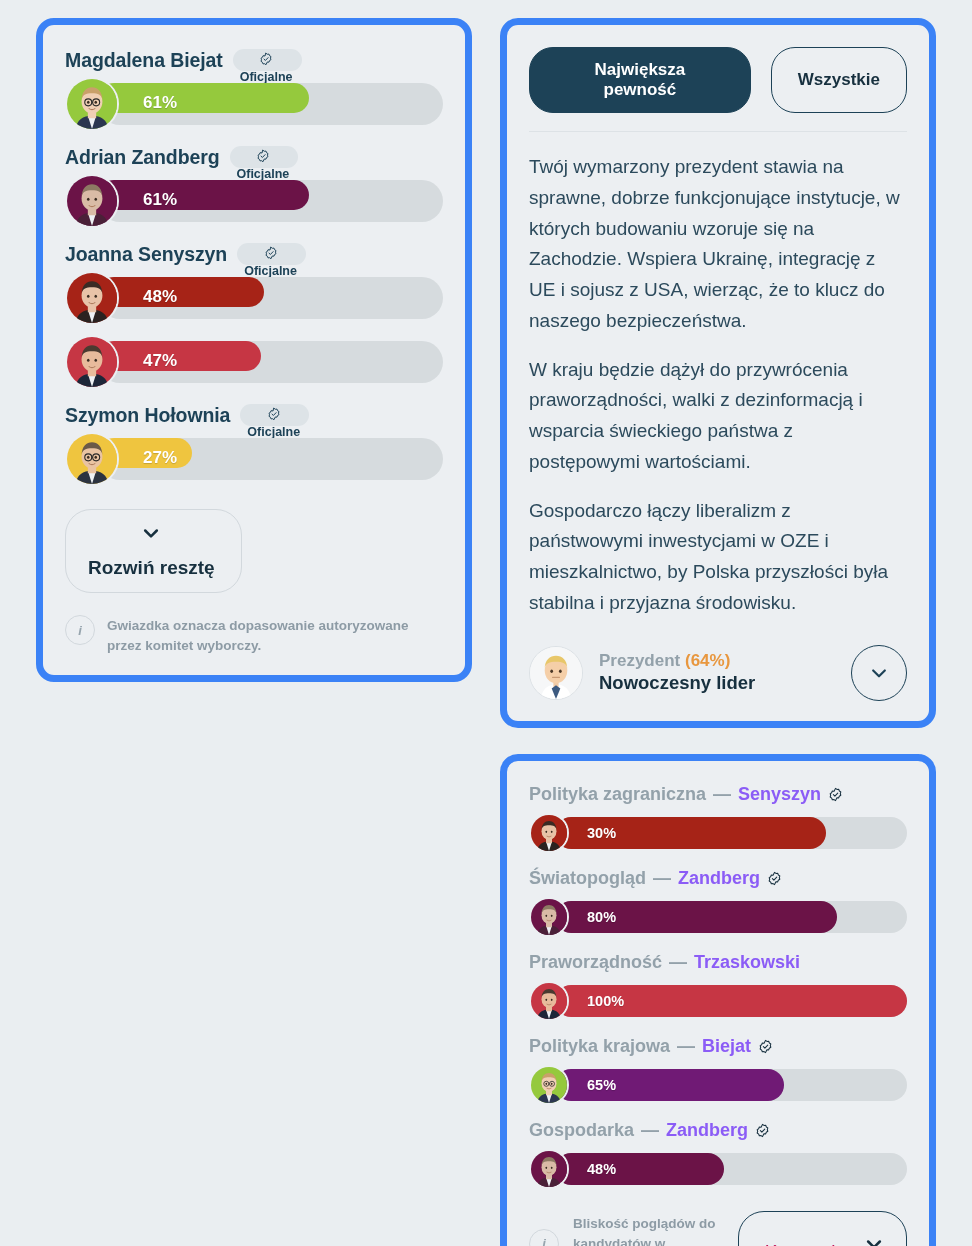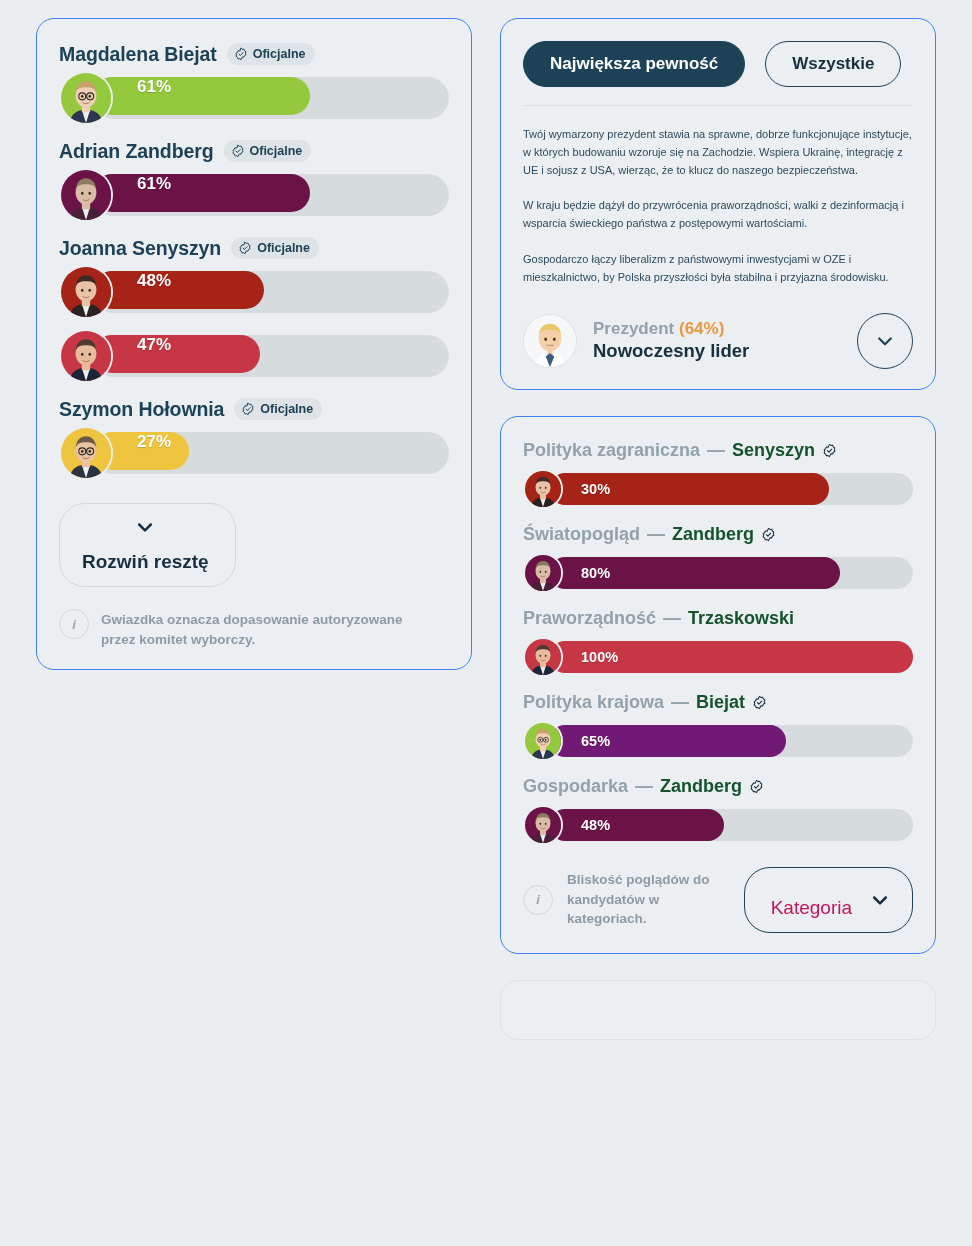--- a/index.html
+++ b/index.html
@@ -17,21 +17,21 @@
     display: flex;
     gap: 28px;
     padding: 18px 32px 0 36px;
   }
   .col { display: flex; flex-direction: column; gap: 26px; }
   .col-left { width: 436px; flex: 0 0 436px; }
   .col-right { width: 436px; flex: 0 0 436px; }
 
   .card {
     background: #eceff2;
-    border: 1px solid #3b82f6;
+    border: 7px solid #3b82f6;
     border-radius: 18px;
     padding: 22px 22px 20px 22px;
   }
 
   
   .cand { margin-bottom: 6px; }
   .cand:last-of-type { margin-bottom: 0; }
   .cand-head {
     display: flex;
     align-items: center;
@@ -47,20 +47,21 @@
     white-space: nowrap;
   }
   .badge {
     display: inline-flex;
     align-items: center;
     gap: 5px;
     background: #dde3e7;
     border-radius: 20px;
     padding: 3px 9px 3px 7px;
     height: 22px;
+    flex-direction: column;
   }
   .badge-label {
     font-size: 12.5px;
     font-weight: bold;
     color: #1d4257;
     line-height: 1;
   }
   .seal { width: 14px; height: 14px; display: block; }
 
   .bar-row {
@@ -84,24 +85,24 @@
   .track {
     position: relative;
     flex: 1;
     height: 42px;
     background: #d6dbde;
     border-radius: 21px;
     margin-left: -20px;
   }
   .fill {
     position: absolute;
-    left: 0; top: 0; bottom: 4px;
+    left: 0; top: 0; bottom: 12px;
     border-radius: 21px;
     display: flex;
-    align-items: flex-start;
+    align-items: flex-end;
     min-width: 78px;
   }
   .fill-label {
     color: #fff;
     font-size: 17px;
     font-weight: bold;
     margin-left: 44px;
     text-shadow: 0 1px 1px rgba(0,0,0,.18);
     white-space: nowrap;
   }
@@ -162,21 +163,21 @@
     cursor: pointer;
     font-family: inherit;
     border: 1px solid #1d4257;
   }
   .tab.active { background: #1d4257; color: #ffffff; }
   .tab.inactive { background: transparent; color: #17303f; }
 
   .divider { height: 1px; background: #dde2e6; margin: 0 0 20px 0; }
 
   .para {
-    font-size: 11px;
+    font-size: 19px;
     line-height: 1.62;
     color: #2c4a5c;
     margin-bottom: 18px;
   }
   .para:last-of-type { margin-bottom: 0; }
 
   
   .result {
     display: flex;
     align-items: center;
@@ -208,21 +209,21 @@
     cursor: pointer;
   }
 
   
   .cat-head {
     display: flex; align-items: center; gap: 7px;
     margin-bottom: 6px; height: 24px;
   }
   .cat-topic { font-size: 18px; font-weight: bold; color: #93a1aa; }
   .cat-dash  { font-size: 18px; font-weight: bold; color: #93a1aa; }
-  .cat-cand  { font-size: 18px; font-weight: bold; color: #14532d; }
+  .cat-cand  { font-size: 18px; font-weight: bold; color: #8b5cf6; }
   .cat-seal  { width: 15px; height: 15px; display: block; }
 
   .cat-bar-row { display: flex; align-items: center; height: 40px; margin-bottom: 14px; }
   .cat-avatar {
     position: relative; z-index: 3;
     width: 40px; height: 40px; flex: 0 0 40px;
     border-radius: 50%; overflow: hidden;
     border: 2px solid #eceff2;
   }
   .cat-avatar svg { display:block; width:100%; height:100%; }

